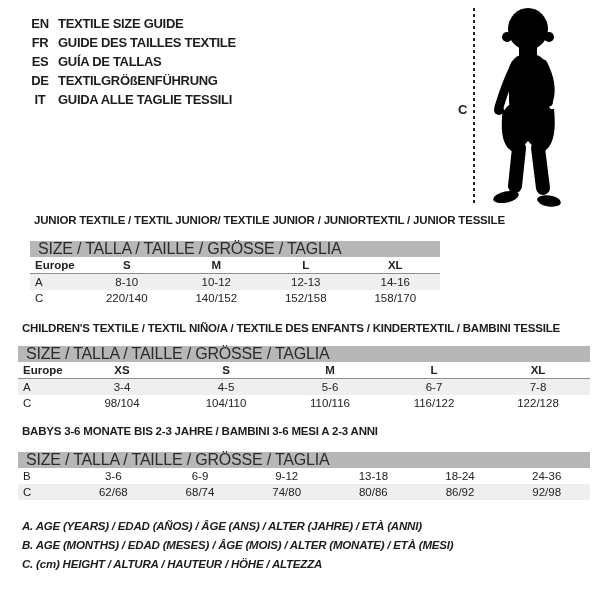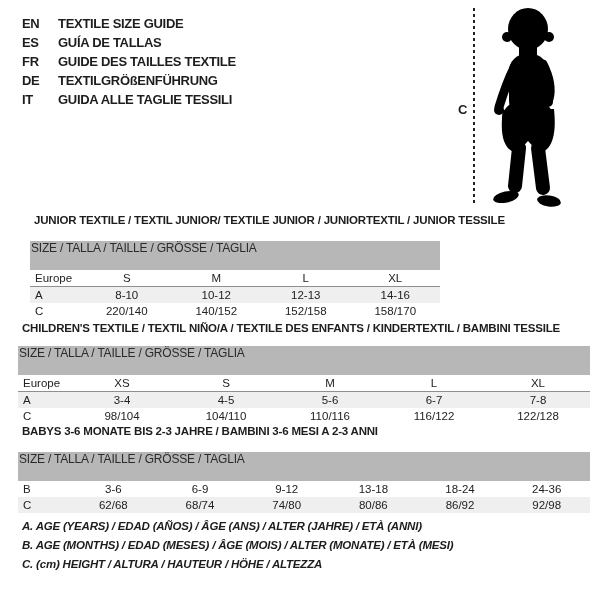--- a/index.html
+++ b/index.html
@@ -6,71 +6,71 @@
   .canvas {
     position:relative; width:600px; height:600px; overflow:hidden;
     background:var(--page-bg,#fff);
     font-family:"Liberation Sans", sans-serif;
     color:var(--text,#1d1d1d);
     -webkit-font-smoothing:antialiased;
   }
 
   
   .lang-block { position:absolute; left:22px; top:14px; }
-  .lang-row { display:flex; line-height:19px; font-weight:bold; font-size:13px; letter-spacing:-0.3px; }
+  .lang-row { display:flex; line-height:19px; font-weight:bold; font-size:13px; letter-spacing:-0.3px;text-align:center; }
   .lang-code { width:36px; }
 
   
   .dash-line {
     position:absolute; left:473px; top:8px; width:2px; height:196px;
     background:repeating-linear-gradient(to bottom, #222 0 3px, transparent 3px 6px);
   }
   .marker-label { position:absolute; left:458px; top:102px; font-weight:bold; font-size:13px; }
   .baby-svg { position:absolute; left:486px; top:6px; }
 
   
   .table-section { position:absolute; left:18px; width:572px; }
   .table-section:nth-of-type(1) { top:212px;margin-left:12px; }
   .table-section:nth-of-type(2) { top:320px; }
   .table-section:nth-of-type(3) { top:423px; }
   .table-title { margin-left:4px; font-weight:bold; font-size:11.5px; line-height:16px; letter-spacing:-0.2px; white-space:nowrap; }
   .size-table { margin-top:13px; width:572px; }
   .table-section:nth-of-type(1) .size-table { width:410px; }
   .table-section:nth-of-type(2) .size-table { margin-top:10px; }
   .thead {
-    background:var(--header-bg,#b7b7b7); height:29px; line-height:15px;
-    padding-left:1px; font-size:12px; color:#2b2b2b; letter-spacing:-0.2px;
+    background:var(--header-bg,#b7b7b7); height:16px; line-height:15px;
+    padding-left:8px; font-size:16px; color:#2b2b2b; letter-spacing:-0.2px;
   }
   .trow { display:flex; height:16px; line-height:16px; font-size:11.5px; color:#222; }
-  .trow.divided { border-bottom:1px solid var(--divider,#909090); }
+  .trow.divided { border-bottom:1px solid var(--divider,#909090);font-weight:bold; }
   .trow.shaded { background:var(--shaded-bg,#efefef); }
   .tlabel { width:52px; padding-left:5px; box-sizing:border-box; }
   .tcell { flex:1; text-align:center; }
 
   
   .footnotes { position:absolute; left:22px; top:517px;font-style:italic; }
   .footnote-line { font-weight:bold; font-size:11.5px; line-height:19px; letter-spacing:-0.2px; white-space:nowrap; }
 </style>
 </head>
 <body>
 
 <div class="canvas" style="--page-bg: #ffffff; --text: #1d1d1d; --header-bg: #b7b7b7; --shaded-bg: #efefef; --divider: #8f8f8f;">
 
   <section class="lang-block">
       <div class="lang-row">
         <span class="lang-code">EN</span>
         <span class="lang-label">TEXTILE SIZE GUIDE</span>
       </div>
       <div class="lang-row">
+        <span class="lang-code">FR</span>
+        <span class="lang-label">GUIDE DES TAILLES TEXTILE</span>
+      </div>
+      <div class="lang-row">
         <span class="lang-code">ES</span>
         <span class="lang-label">GUÍA DE TALLAS</span>
-      </div>
-      <div class="lang-row">
-        <span class="lang-code">FR</span>
-        <span class="lang-label">GUIDE DES TAILLES TEXTILE</span>
       </div>
       <div class="lang-row">
         <span class="lang-code">DE</span>
         <span class="lang-label">TEXTILGRÖßENFÜHRUNG</span>
       </div>
       <div class="lang-row">
         <span class="lang-code">IT</span>
         <span class="lang-label">GUIDA ALLE TAGLIE TESSILI</span>
       </div>
     </section>

